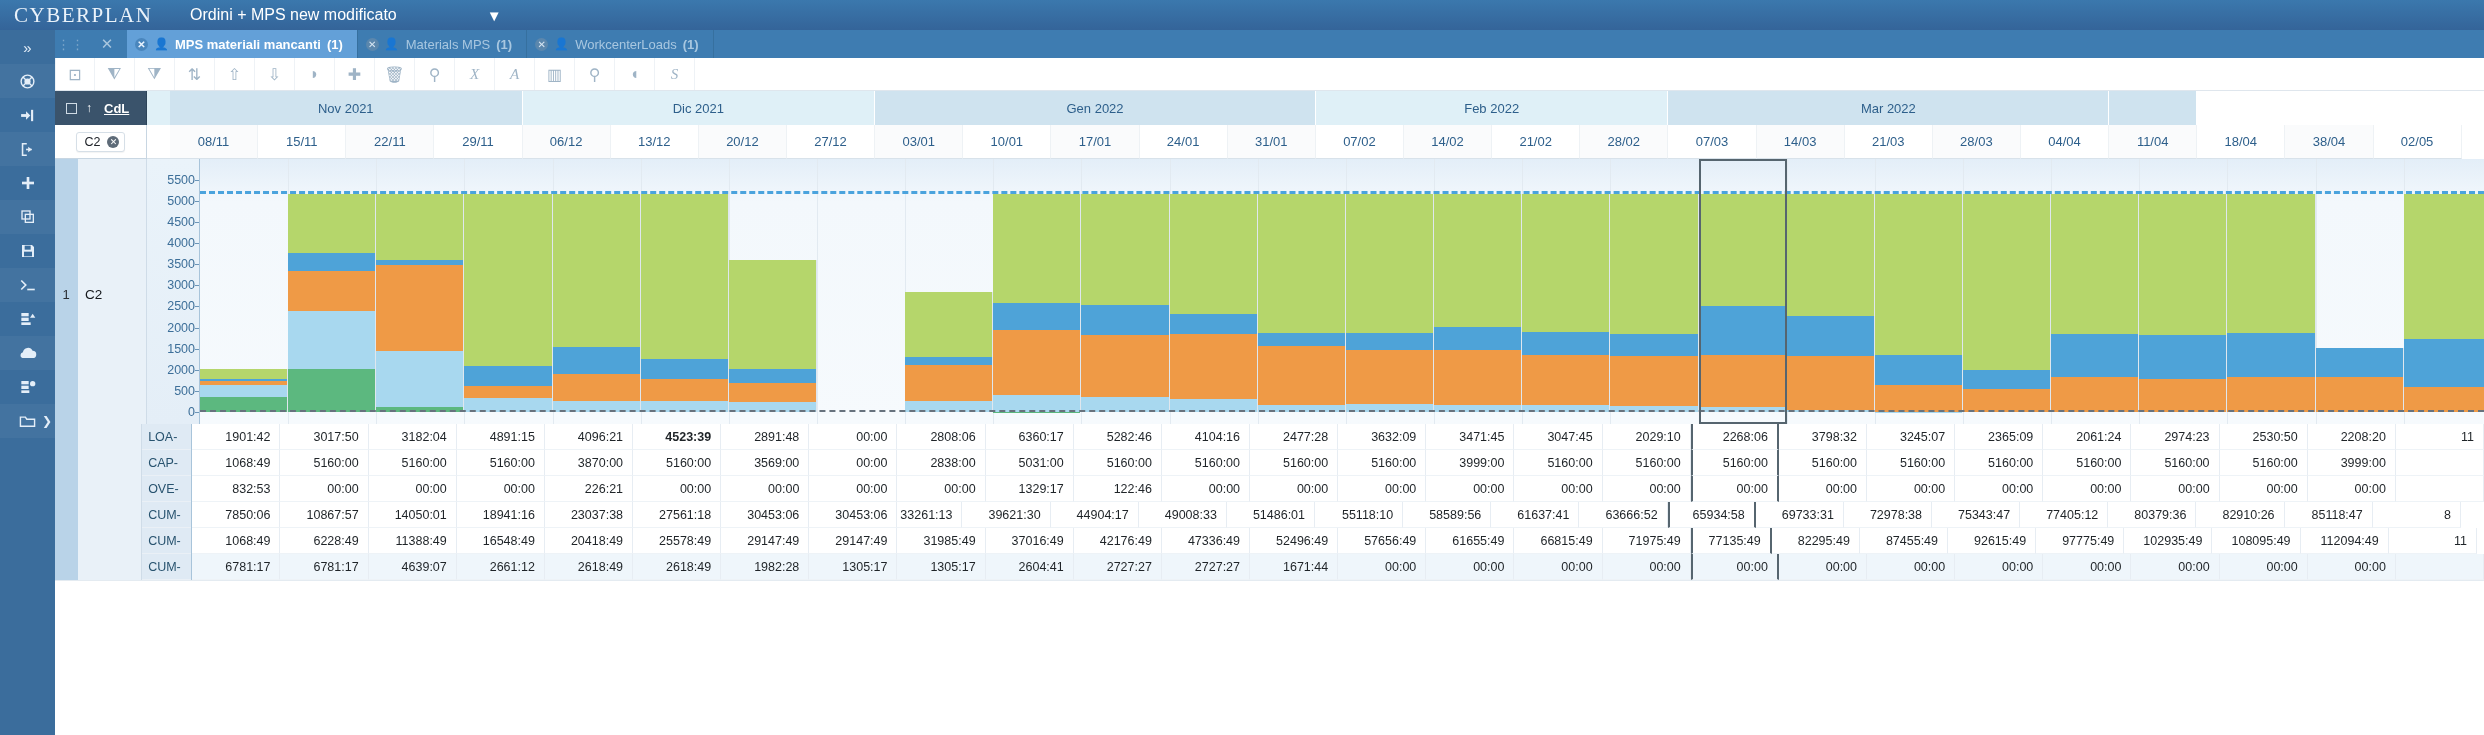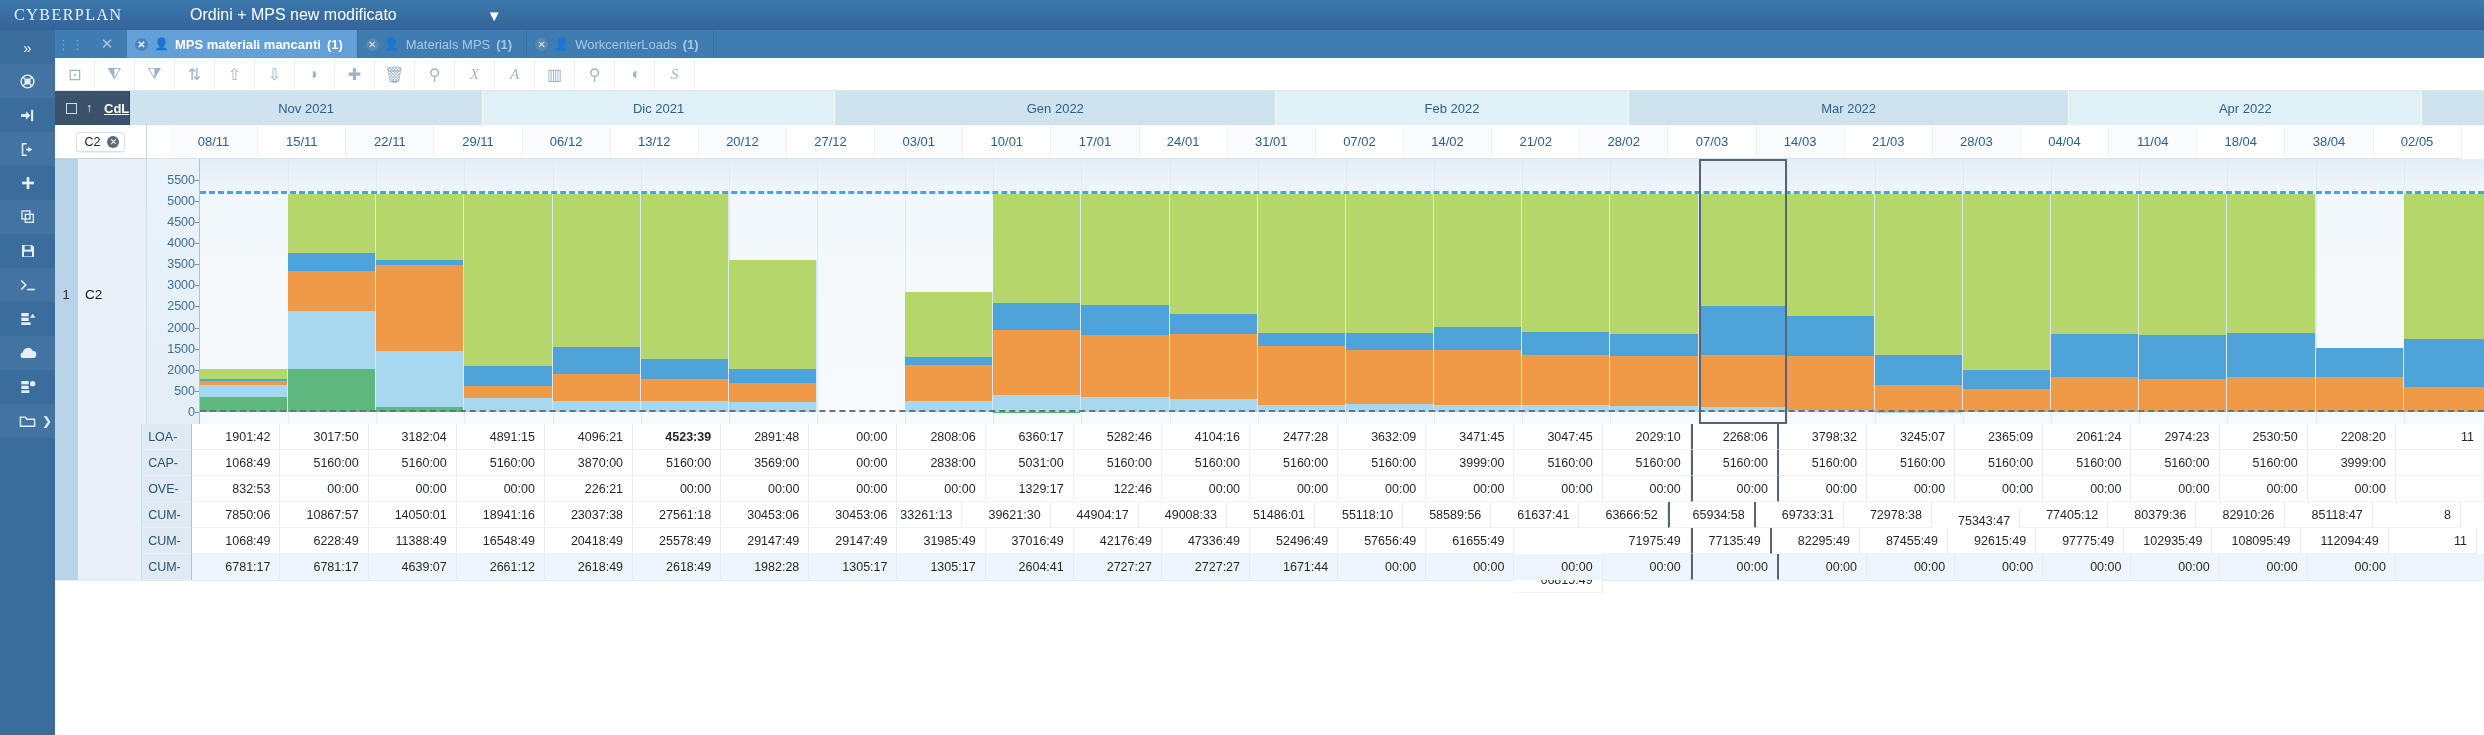--- a/index.html
+++ b/index.html
@@ -19,21 +19,21 @@
     height: 30px;
     background: #2e6da4;
     background: linear-gradient(#3b78ad, #346499);
     display: flex;
     align-items: center;
     color: #ffffff;
   }
   .brand {
     width: 155px;
     padding-left: 14px;
-    font-size: 16px;
+    font-size: 21px;
     letter-spacing: 1.5px;
     font-family: "Liberation Serif", serif;
     color: #eaf2fa;
   }
   .doc-title {
     font-size: 16px;
     color: #ffffff;
     margin-left: 35px;
   }
   .doc-caret {
@@ -462,21 +462,20 @@
         <span class="sortmark">↑</span>
         <span class="cdl">CdL</span>
       </div>
       <div class="gutter1" style="background:#dff0f7;"></div>
       <div id="months" style="display:flex;flex:1;">
           <div class="monthband a" style="width: 352.593px;">Nov 2021</div>
           <div class="monthband b" style="width: 352.593px;">Dic 2021</div>
           <div class="monthband a" style="width: 440.741px;">Gen 2022</div>
           <div class="monthband b" style="width: 352.593px;">Feb 2022</div>
           <div class="monthband a" style="width: 440.741px;">Mar 2022</div>
-          <div class="monthband b" style="width: 352.593px;">Apr 2022</div>
           <div class="monthband a" style="width: 88.1481px;"></div>
         </div>
     </div>
 
     <div class="hdr-row2">
       <div class="cornerB">
         <span class="chip">
           <span>C2</span>
           <span class="x">✕</span>
         </span>
@@ -823,21 +822,21 @@
             <div class="tcell" style="width: 88.1481px;">44904:17</div>
             <div class="tcell" style="width: 88.1481px;">49008:33</div>
             <div class="tcell" style="width: 88.1481px;">51486:01</div>
             <div class="tcell" style="width: 88.1481px;">55118:10</div>
             <div class="tcell" style="width: 88.1481px;">58589:56</div>
             <div class="tcell" style="width: 88.1481px;">61637:41</div>
             <div class="tcell" style="width: 88.1481px;">63666:52</div>
             <div class="tcell sel" style="width: 88.1481px;">65934:58</div>
             <div class="tcell" style="width: 88.1481px;">69733:31</div>
             <div class="tcell" style="width: 88.1481px;">72978:38</div>
-            <div class="tcell" style="width: 88.1481px; margin-top: 6px;">75343:47</div>
+            <div class="tcell" style="width: 88.1481px;">75343:47</div>
             <div class="tcell" style="width: 88.1481px;">77405:12</div>
             <div class="tcell" style="width: 88.1481px;">80379:36</div>
             <div class="tcell" style="width: 88.1481px;">82910:26</div>
             <div class="tcell" style="width: 88.1481px;">85118:47</div>
             <div class="tcell" style="width: 88.1481px;">8</div>
           </div>
           <div class="trow">
             <div class="tcell" style="width: 88.1481px;">1068:49</div>
             <div class="tcell" style="width: 88.1481px;">6228:49</div>
             <div class="tcell" style="width: 88.1481px;">11388:49</div>
@@ -846,21 +845,21 @@
             <div class="tcell" style="width: 88.1481px;">25578:49</div>
             <div class="tcell" style="width: 88.1481px;">29147:49</div>
             <div class="tcell" style="width: 88.1481px;">29147:49</div>
             <div class="tcell" style="width: 88.1481px;">31985:49</div>
             <div class="tcell" style="width: 88.1481px;">37016:49</div>
             <div class="tcell" style="width: 88.1481px;">42176:49</div>
             <div class="tcell" style="width: 88.1481px;">47336:49</div>
             <div class="tcell" style="width: 88.1481px;">52496:49</div>
             <div class="tcell" style="width: 88.1481px;">57656:49</div>
             <div class="tcell" style="width: 88.1481px;">61655:49</div>
-            <div class="tcell" style="width: 88.1481px; margin-top: 39px;">66815:49</div>
+            <div class="tcell" style="width: 88.1481px;">66815:49</div>
             <div class="tcell" style="width: 88.1481px;">71975:49</div>
             <div class="tcell sel" style="width: 81px;">77135:49</div>
             <div class="tcell" style="width: 88.1481px;">82295:49</div>
             <div class="tcell" style="width: 88.1481px;">87455:49</div>
             <div class="tcell" style="width: 88.1481px;">92615:49</div>
             <div class="tcell" style="width: 88.1481px;">97775:49</div>
             <div class="tcell" style="width: 88.1481px;">102935:49</div>
             <div class="tcell" style="width: 88.1481px;">108095:49</div>
             <div class="tcell" style="width: 88.1481px;">112094:49</div>
             <div class="tcell" style="width: 88.1481px;">11</div>

